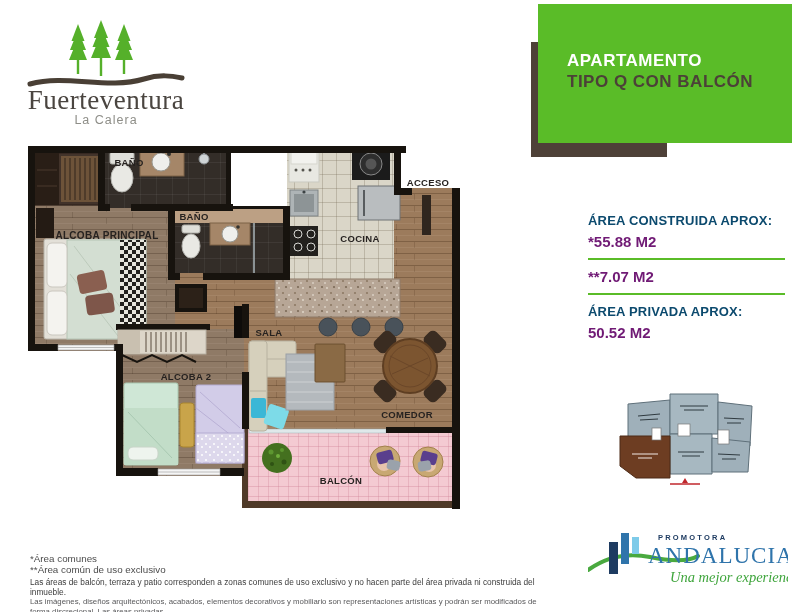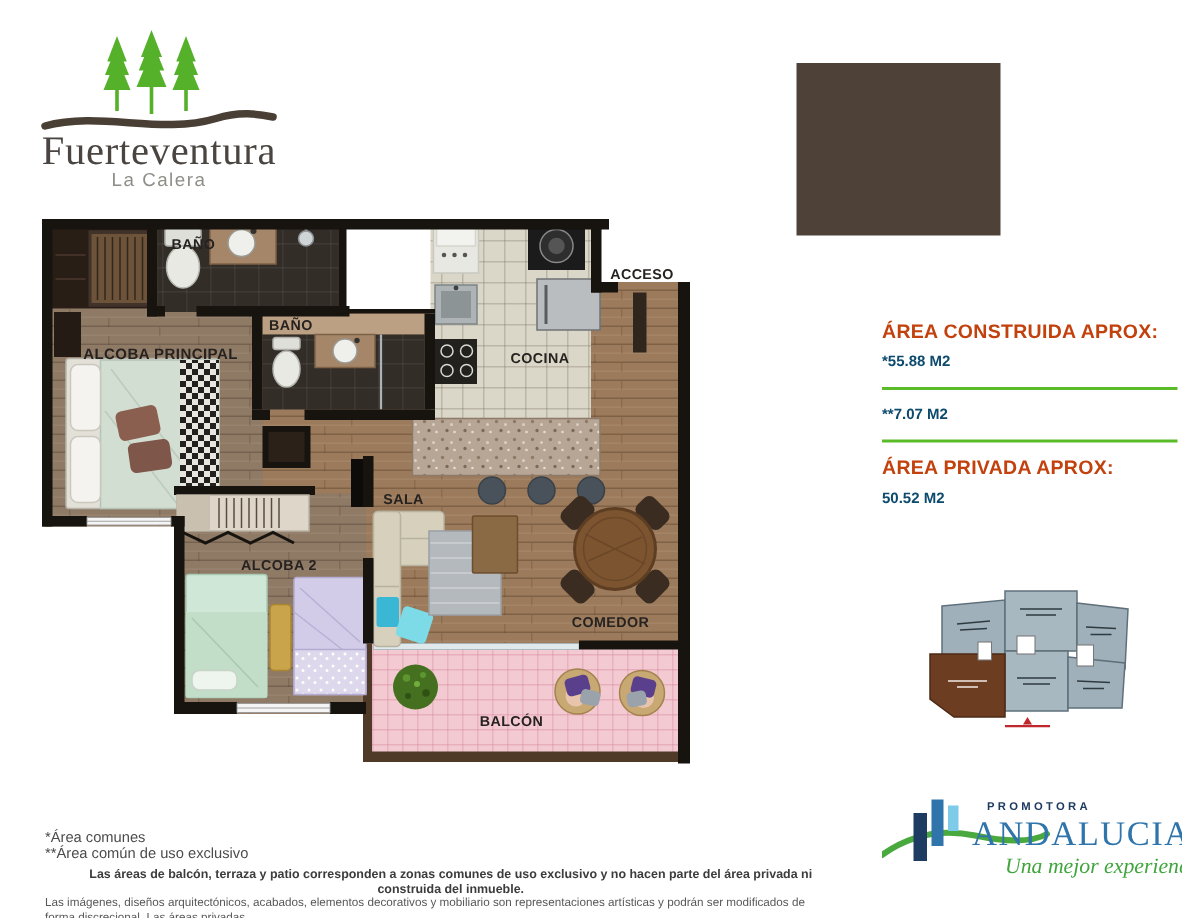--- a/index.html
+++ b/index.html
@@ -10,29 +10,29 @@
   
   .banner-shadow{left:531px;top:42px;width:136px;height:115px;background:#4e4138;}
   .banner{left:538px;top:4px;width:254px;height:139px;background:#5abc28;}
   .banner-text{position:absolute;left:29px;top:46px;font-size:17px;line-height:21px;
                font-weight:bold;letter-spacing:.5px;}
   .banner-line1{color:#ffffff;}
   .banner-line2{color:#4c4138;}
 
   
   .areas{left:588px;top:213px;width:197px;}
-  .area-label{color:#c2410c;font-size:13px;font-weight:bold;letter-spacing:.2px;line-height:15px;}
-  .area-value{color:#0c4a6e;font-size:10px;font-weight:bold;margin-top:6px;line-height:15px;}
+  .area-label{color:#0c4a6e;font-size:13px;font-weight:bold;letter-spacing:.2px;line-height:15px;}
+  .area-value{color:#701a75;font-size:15px;font-weight:bold;margin-top:6px;line-height:15px;}
   .area-sep{border:none;border-top:2px solid #5abc28;margin:9px 0 9px 0;}
 
   
   .torre{left:30px;top:517px;font-size:27px;font-weight:bold;color:#70c43c;letter-spacing:.5px;}
   .footnotes{left:30px;top:553px;width:525px;}
   .note{font-size:9.8px;line-height:11px;color:#4c4c4c;margin:0;}
-  .disc-bold{font-size:8.3px;font-weight:bold;color:#3c3c3c;margin:2px 0 0 16px;line-height:10px;text-align:center;}
+  .disc-bold{font-size:8.3px;font-weight:normal;color:#3c3c3c;margin:2px 0 0 0;line-height:10px;}
   .disc{font-size:7.8px;color:#58585a;margin:0;line-height:9.5px;}
 
   
   .lbl{font-family:"Liberation Sans",sans-serif;font-weight:bold;fill:#262220;
        font-size:9.5px;letter-spacing:.3px;text-anchor:middle;}
   .brandname{font-family:"Liberation Serif",serif;fill:#4a4540;font-size:27px;letter-spacing:.5px;text-anchor:middle;}
   .brandsub{font-family:"Liberation Sans",sans-serif;fill:#8e8e88;font-size:12.5px;letter-spacing:1px;text-anchor:middle;}
   .promo-top{font-family:"Liberation Sans",sans-serif;fill:#1e3b61;font-size:7.5px;letter-spacing:2.2px;font-weight:bold;}
   .promo-name{font-family:"Liberation Serif",serif;fill:#2f74ab;font-size:23px;letter-spacing:1px;}
   .promo-tag{font-family:"Liberation Serif",serif;font-style:italic;fill:#3fa53c;font-size:14.5px;}
@@ -62,20 +62,26 @@
           <polygon points="-8,42 0,22 8,42"></polygon>
           <polygon points="-6.5,33 0,16 6.5,33"></polygon>
       </g>
     </g>
     <path d="M18,76 C55,66 95,82 132,71 C148,66 160,68 170,70" stroke="#493f35" stroke-width="5" fill="none" stroke-linecap="round"></path>
     <text class="brandname" x="94" y="101">Fuerteventura</text>
     <text class="brandsub" x="94" y="116">La Calera</text>
   </svg>
 
   <div class="abs banner-shadow"></div>
+  <div class="abs banner">
+    <div class="banner-text">
+      <div class="banner-line1">APARTAMENTO</div>
+      <div class="banner-line2">TIPO Q CON BALCÓN</div>
+    </div>
+  </div>
 
   <svg class="abs" style="left:28px;top:146px" width="440" height="372" viewBox="0 0 440 372">
     <defs>
       <pattern id="woodA" width="60" height="12" patternUnits="userSpaceOnUse">
         <rect width="60" height="12" fill="#8f7a66"></rect>
         <rect y="11" width="60" height="1" fill="rgba(50,32,18,.28)"></rect>
         <rect x="18" y="0" width="1" height="6" fill="rgba(50,32,18,.18)"></rect>
         <rect x="44" y="6" width="1" height="6" fill="rgba(50,32,18,.18)"></rect>
         <rect y="5" width="60" height="1" fill="rgba(255,245,230,.07)"></rect>
       </pattern>

